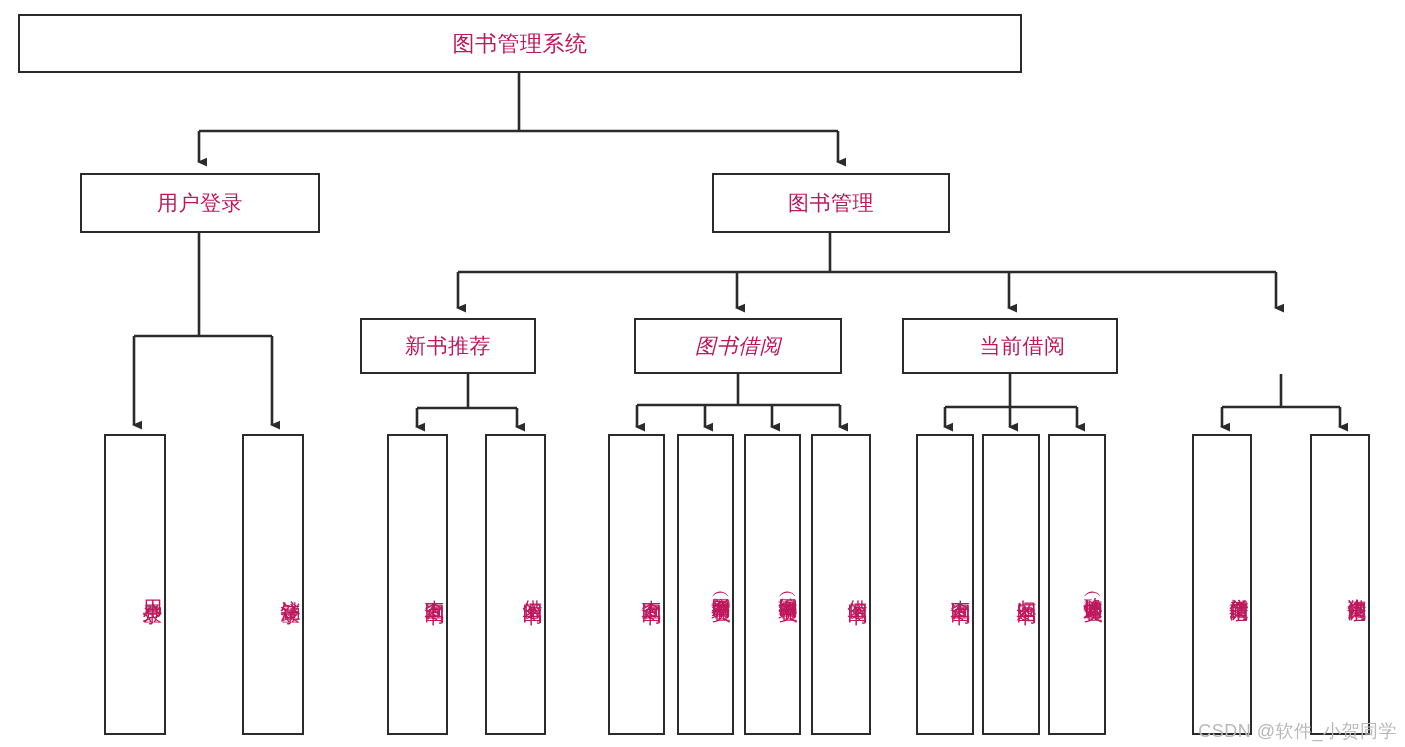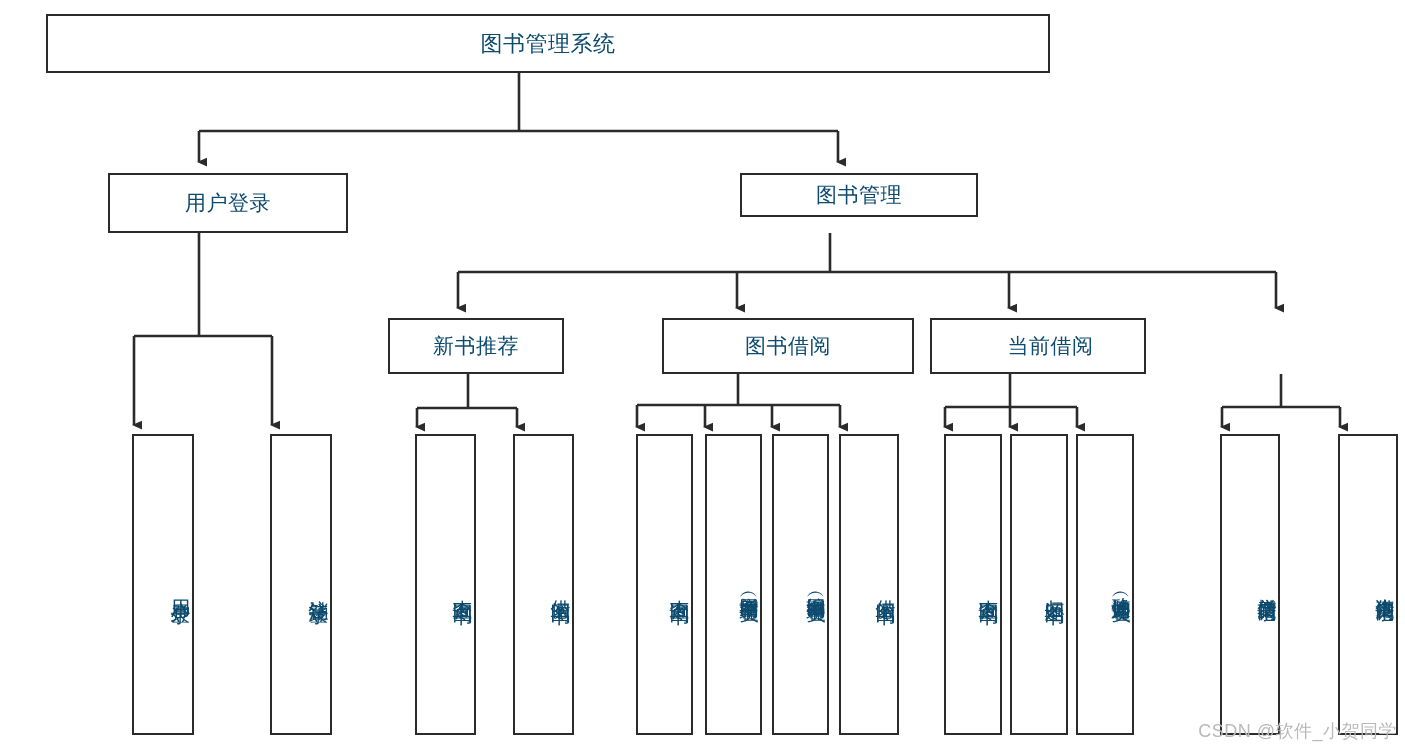--- a/index.html
+++ b/index.html
@@ -27,23 +27,22 @@
     pointer-events: none;
   }
   .node {
     position: absolute;
     box-sizing: border-box;
     border: 2px solid #2b2b2b;
     background: #ffffff;
     display: flex;
     align-items: center;
     justify-content: center;
-    color: #0c4a6e;
+    color: #be185d;
     line-height: 1.18;
-    margin-left: 28px;
   }
   .node.horiz {
     font-size: 21px;
     letter-spacing: 0.5px;
     white-space: nowrap;
   }
   .node.root {
     font-size: 22px;
   }
   .node.vert {
@@ -130,28 +129,28 @@
     </g>
   </svg>
 
   <div class="node horiz root" style="left:18px; top:14px; width:1004px; height:59px;">
     <span class="label">图书管理系统</span>
   </div>
 
   <div class="node horiz" style="left:80px; top:173px; width:240px; height:60px;">
     <span class="label">用户登录</span>
   </div>
-  <div class="node horiz" style="left:712px; top:173px; width:238px; height:44px;">
+  <div class="node horiz" style="left:712px; top:173px; width:238px; height:60px;">
     <span class="label">图书管理</span>
   </div>
 
   <div class="node horiz" style="left:360px; top:318px; width:176px; height:56px;">
     <span class="label">新书推荐</span>
   </div>
-  <div class="node horiz" style="left:634px; top:318px; width:252px; height:56px;">
+  <div class="node horiz" style="left:634px; top:318px; width:208px; height:56px;font-style:italic;">
     <span class="label">图书借阅</span>
   </div>
   <div class="node horiz" style="left:902px; top:318px; width:216px; height:56px;padding-left:25px;">
     <span class="label">当前借阅</span>
   </div>
 
   <div class="node vert" style="left:104px; top:434px; width:62px; height:301px;">
     <span class="label">用户登录</span>
   </div>
   <div class="node vert" style="left:242px; top:434px; width:62px; height:301px;">

